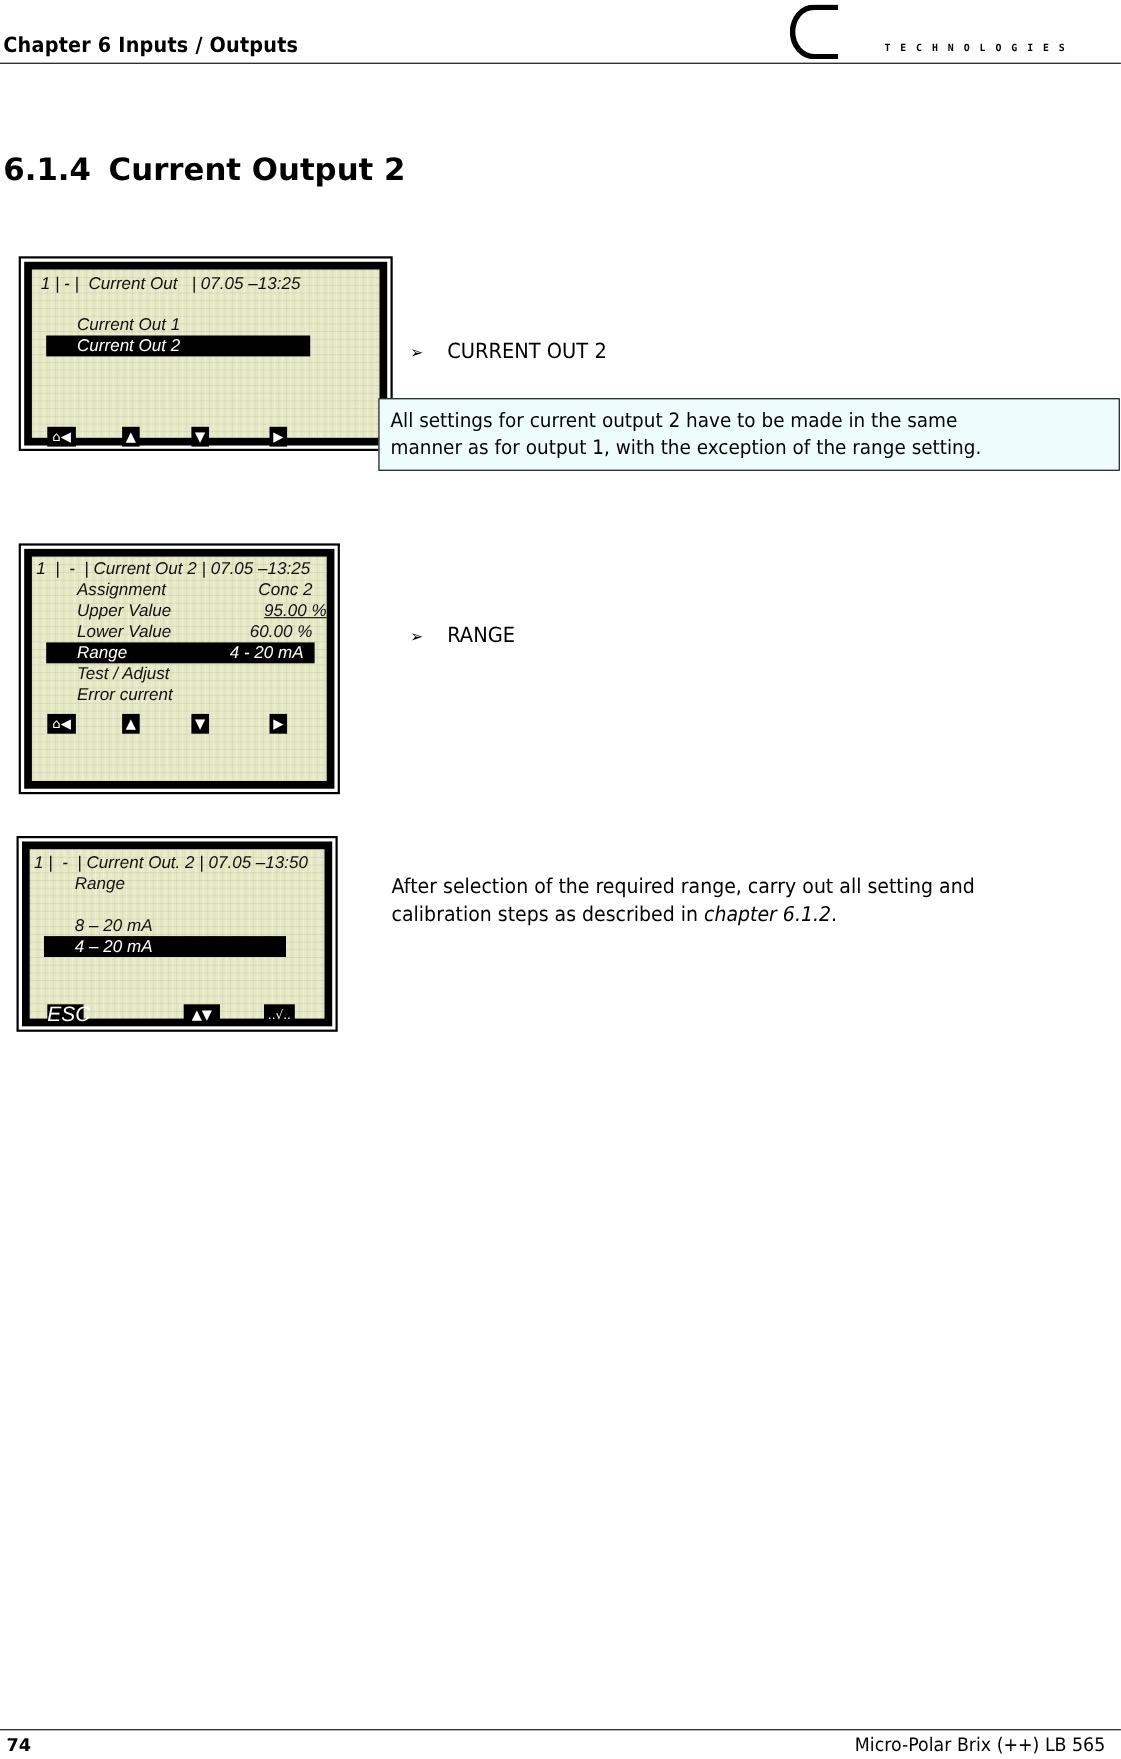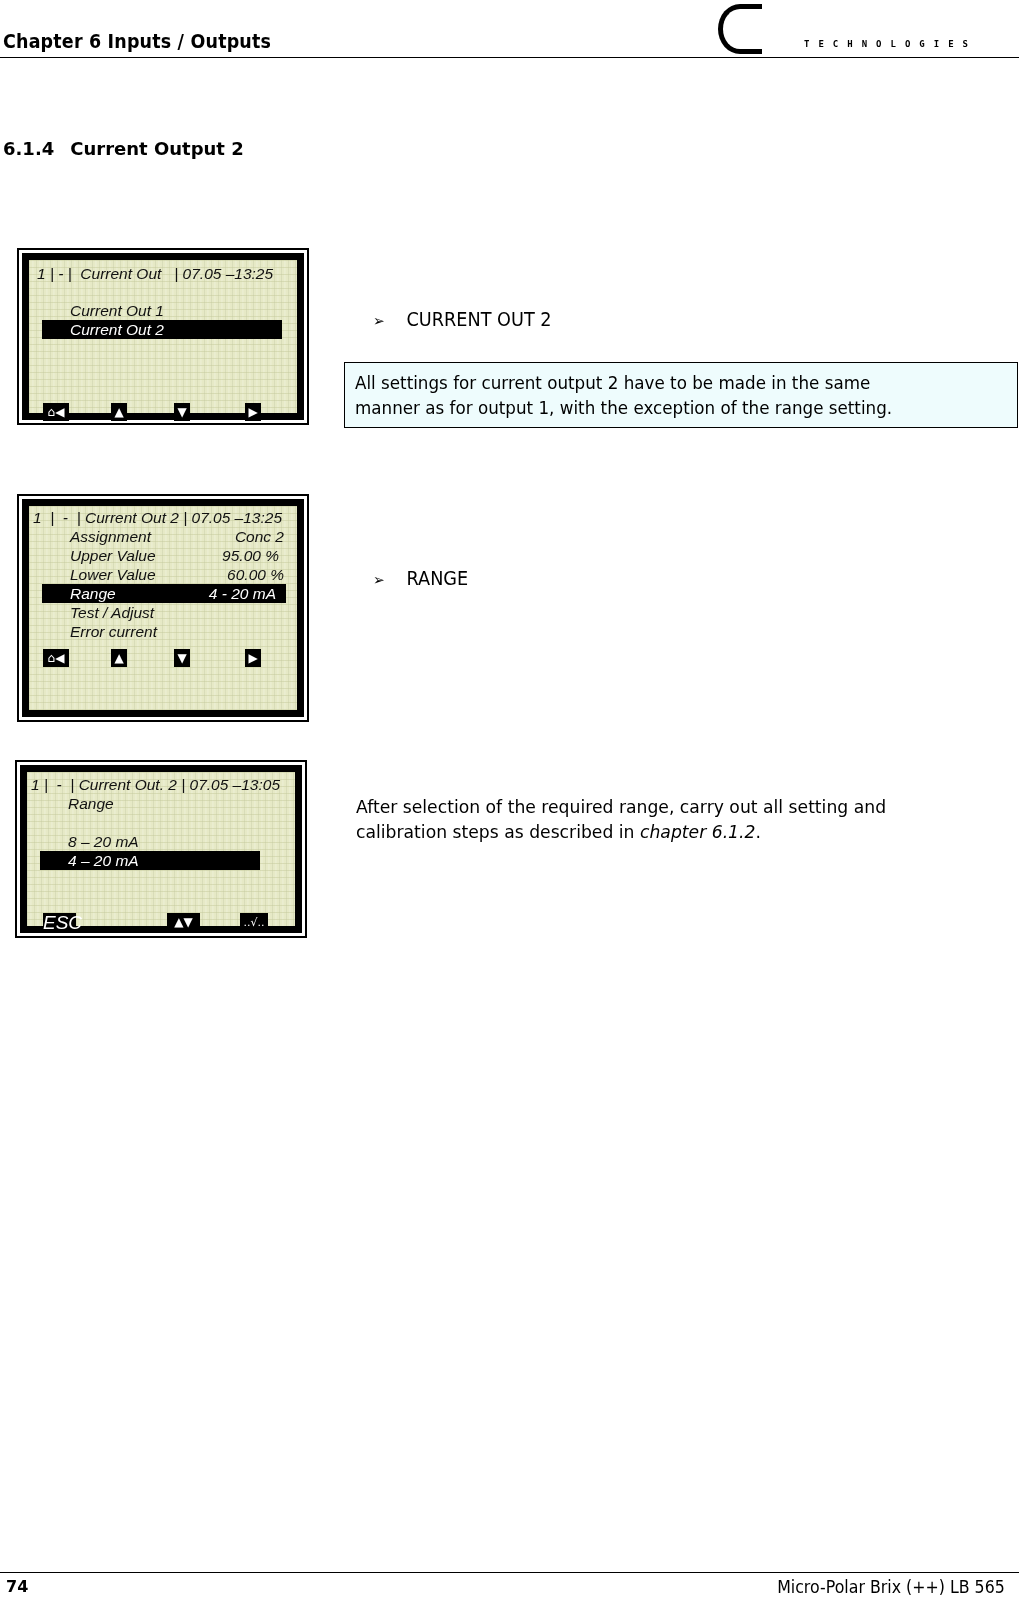--- a/index.html
+++ b/index.html
@@ -11,21 +11,21 @@
                font-family:"DejaVu Sans", sans-serif; transform:scaleX(0.92); transform-origin:left; }
   .hdr-rule { position:absolute; left:0; top:57px; width:1019px; height:1px; background:#000; }
   .logo { position:absolute; left:718px; top:2px; width:300px; height:52px; }
   .logo .arc { position:absolute; left:0; top:2px; width:44px; height:50px; border:5px solid #000; border-right:none;
                border-radius:50% 0 0 50%; box-sizing:border-box; }
   .logo .word { position:absolute; left:30px; top:0px; font-family:"Liberation Sans", sans-serif; font-style:italic;
                 font-size:38px; letter-spacing:1px; color:#000; }
   .logo .sub { position:absolute; left:86px; top:37px; font-family:"DejaVu Sans Mono", monospace; font-weight:bold;
                font-size:9px; letter-spacing:9px; color:#000; }
 
-  .section-title { position:absolute; left:3px; top:138px; font-size:18px; font-weight:bold; }
+  .section-title { position:absolute; left:3px; top:138px; font-size:28px; font-weight:bold; }
   .section-title .num { margin-right:16px; }
 
   
   .lcd-outer { position:absolute; border:2px solid #000; background:#fff; box-sizing:border-box; }
   .lcd-inner { position:absolute; left:3px; top:3px; right:3px; bottom:3px; border:7px solid #000; box-sizing:border-box;
     background-color:#e6e9c6;
     background-image:
       linear-gradient(to right, rgba(200,205,160,0.55) 1px, transparent 1px),
       linear-gradient(to bottom, rgba(200,205,160,0.55) 1px, transparent 1px),
       linear-gradient(to right, rgba(255,255,255,0.35) 1px, transparent 1px);
@@ -60,21 +60,21 @@
 <div class="logo">
   <div class="arc"></div>
   <div class="sub">TECHNOLOGIES</div>
 </div>
 <div class="hdr-rule"></div>
 
 <div class="section-title">
   <span class="num">6.1.4</span><span>Current Output 2</span>
 </div>
 
-<div class="lcd-outer" style="left:17px; top:248px; width:292px; height:177px;">
+<div class="lcd-outer" style="left:17px; top:233px; width:340px; height:177px;">
   <div class="lcd-inner">
     <div class="lcd-text" style="left:8px; top:4px;">1 | - |  Current Out   | 07.05 –13:25</div>
     <div class="lcd-text" style="left:41px; top:41px;">Current Out 1</div>
     <div class="lcd-sel" style="left:13px; top:60px; width:240px;">
       <div class="lcd-text" style="left:28px; top:0;">Current Out 2</div>
     </div>
     <div class="lcd-key" style="left:14px; top:143px; width:26px;">⌂◀</div>
     <div class="lcd-key" style="left:82px; top:143px; width:16px;">▲</div>
     <div class="lcd-key" style="left:145px; top:143px; width:16px;">▼</div>
     <div class="lcd-key" style="left:216px; top:143px; width:16px;">▶</div>
@@ -91,21 +91,21 @@
 </div>
 
 <div class="lcd-outer" style="left:17px; top:494px; width:292px; height:228px;">
   <div class="lcd-inner">
     <div class="lcd-text" style="left:4px; top:2px;">1  |  -  | Current Out 2 | 07.05 –13:25</div>
 
     <div class="lcd-text" style="left:41px; top:21px;">Assignment</div>
     <div class="lcd-text" style="right:13px; top:21px;margin-left:43px;">Conc 2</div>
 
     <div class="lcd-text" style="left:41px; top:40px;">Upper Value</div>
-    <div class="lcd-text" style="right:18px; top:40px;">95.00 %</div>
+    <div class="lcd-text" style="right:0; top:40px;text-decoration:underline;">95.00 %</div>
 
     <div class="lcd-text" style="left:41px; top:59px;">Lower Value</div>
     <div class="lcd-text" style="right:13px; top:59px;">60.00 %</div>
 
     <div class="lcd-sel" style="left:13px; top:78px; width:244px;">
       <div class="lcd-text" style="left:28px; top:0;">Range</div>
       <div class="lcd-text" style="right:10px; top:0;">4 - 20 mA</div>
     </div>
 
     <div class="lcd-text" style="left:41px; top:97px;">Test / Adjust</div>
@@ -117,21 +117,21 @@
     <div class="lcd-key" style="left:216px; top:143px; width:16px;">▶</div>
   </div>
 </div>
 
 <div class="bullet" style="left:373px; top:567px;">
   <span class="arrow">➢</span><span>RANGE</span>
 </div>
 
 <div class="lcd-outer" style="left:15px; top:760px; width:292px; height:178px;">
   <div class="lcd-inner">
-    <div class="lcd-text" style="left:4px; top:3px;">1 |  -  | Current Out. 2 | 07.05 –13:05</div>
+    <div class="lcd-text" style="left:4px; top:3px;">1 |  -  | Current Out. 2 | 07.05 –13:50</div>
     <div class="lcd-text" style="left:41px; top:22px;">Range</div>
     <div class="lcd-text" style="left:41px; top:60px;">8 – 20 mA</div>
     <div class="lcd-sel" style="left:13px; top:79px; width:220px;">
       <div class="lcd-text" style="left:28px; top:0;">4 – 20 mA</div>
     </div>
     <div class="lcd-key esc" style="left:16px; top:141px; width:33px; height:19px; line-height:19px;">ESC</div>
     <div class="lcd-key" style="left:140px; top:141px; width:33px; height:19px; line-height:19px;">▲▼</div>
     <div class="lcd-key" style="left:213px; top:141px; width:28px; height:19px; line-height:19px; font-size:11px;">..√..</div>
   </div>
 </div>

